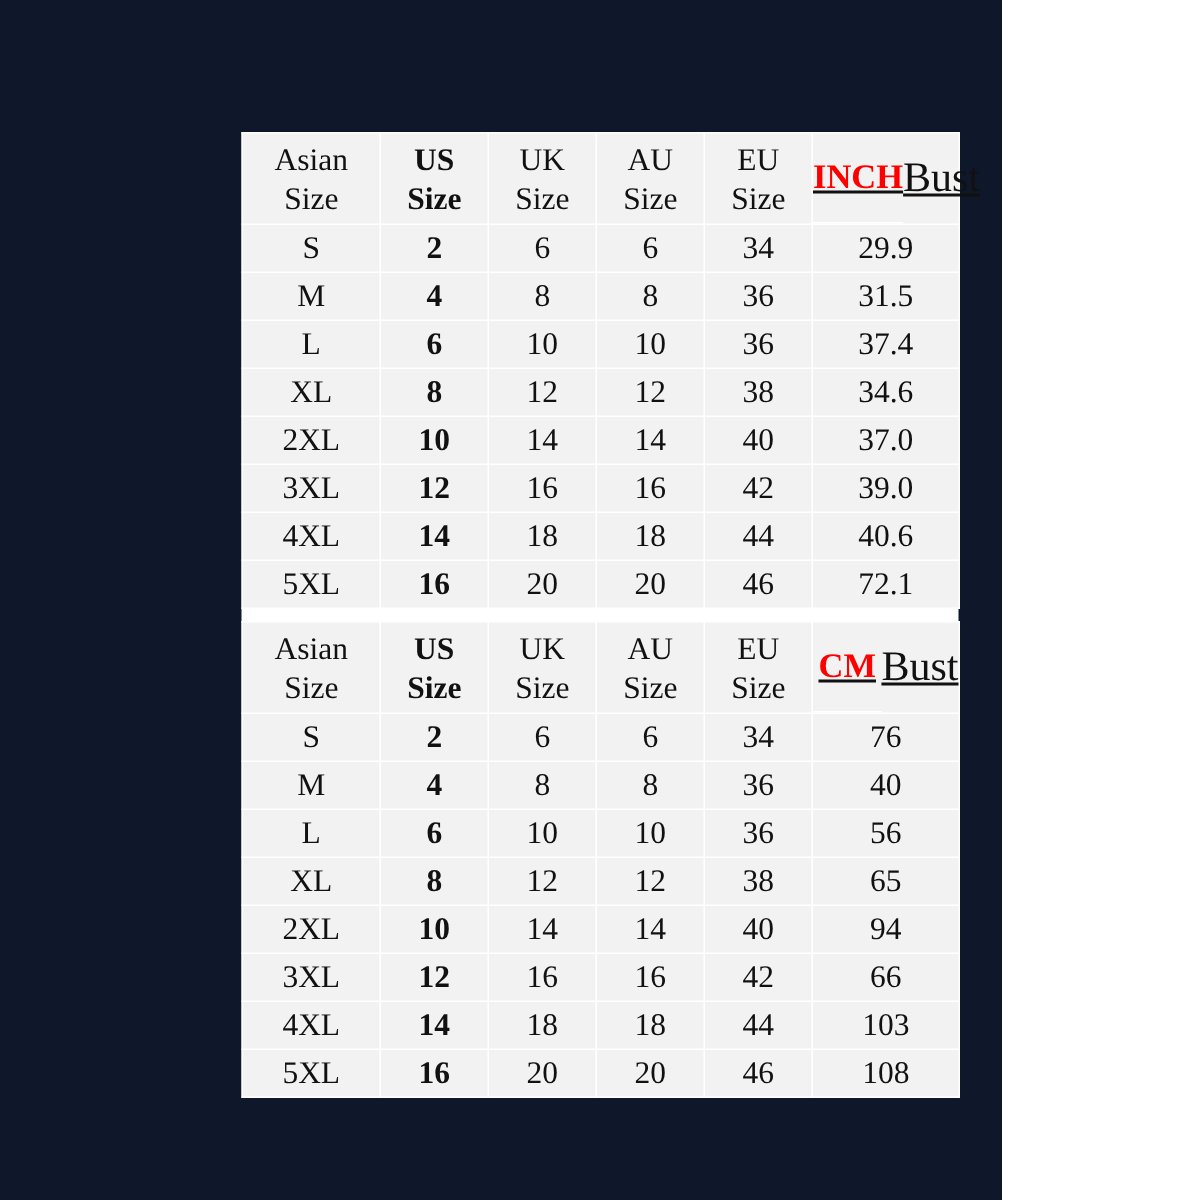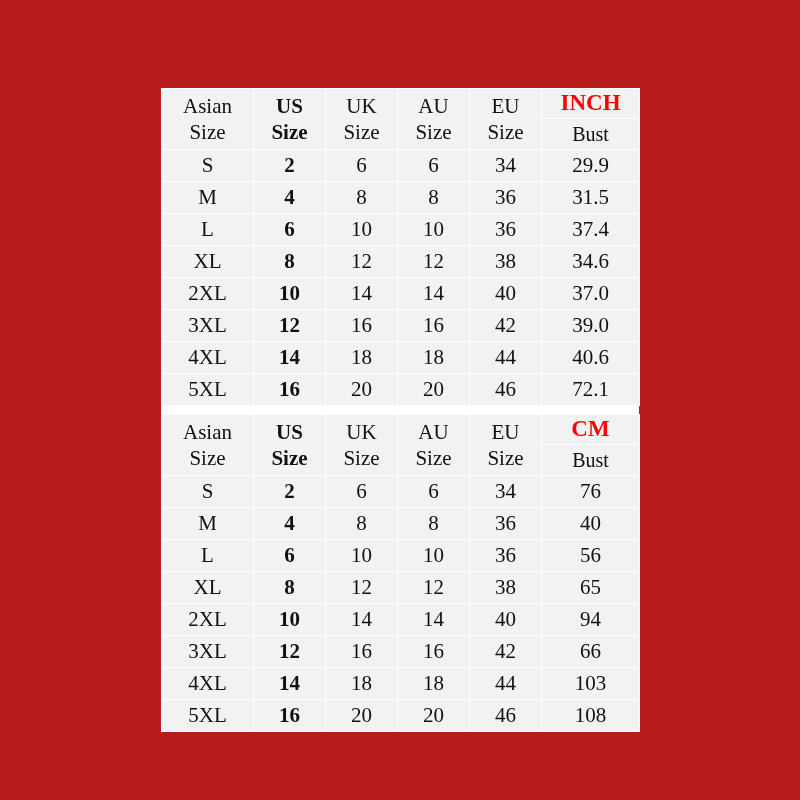--- a/index.html
+++ b/index.html
@@ -6,23 +6,23 @@
     margin: 0;
     padding: 0;
     width: 800px;
     height: 800px;
     background: #ffffff;
     font-family: "Liberation Serif", serif;
   }
 
   #page {
     position: relative;
-    width: 800px;
+    width: 668px;
     height: 800px;
-    background: #b91c1c;
+    background: #0f172a;
   }
 
   .tables-wrap {
     position: absolute;
     left: 161px;
     top: 88px;
     width: 478px;
   }
 
   table.size-table {
@@ -67,43 +67,44 @@
     line-height: 1.25;
   }
 
   .unit-cell {
     padding: 0 !important;
     vertical-align: top !important;
   }
 
   .unit-inner {
     display: flex;
-    flex-direction: column;
+    flex-direction: row;
     height: 60px;
+    text-decoration: underline;
   }
 
   .unit-top {
     flex: 1 1 50%;
     display: flex;
     align-items: center;
     justify-content: center;
     color: #ff0000;
     font-weight: bold;
     font-size: 23px;
     border-bottom: 1px solid #ffffff;
     box-sizing: border-box;
   }
 
   .unit-bottom {
     flex: 1 1 50%;
     display: flex;
     align-items: center;
     justify-content: center;
     color: #111111;
-    font-size: 20px;
+    font-size: 28px;
     box-sizing: border-box;
   }
 
   .data-row td {
     height: 31px;
     font-size: 21px;
   }
 
   .data-row td.b {
     font-weight: bold;

